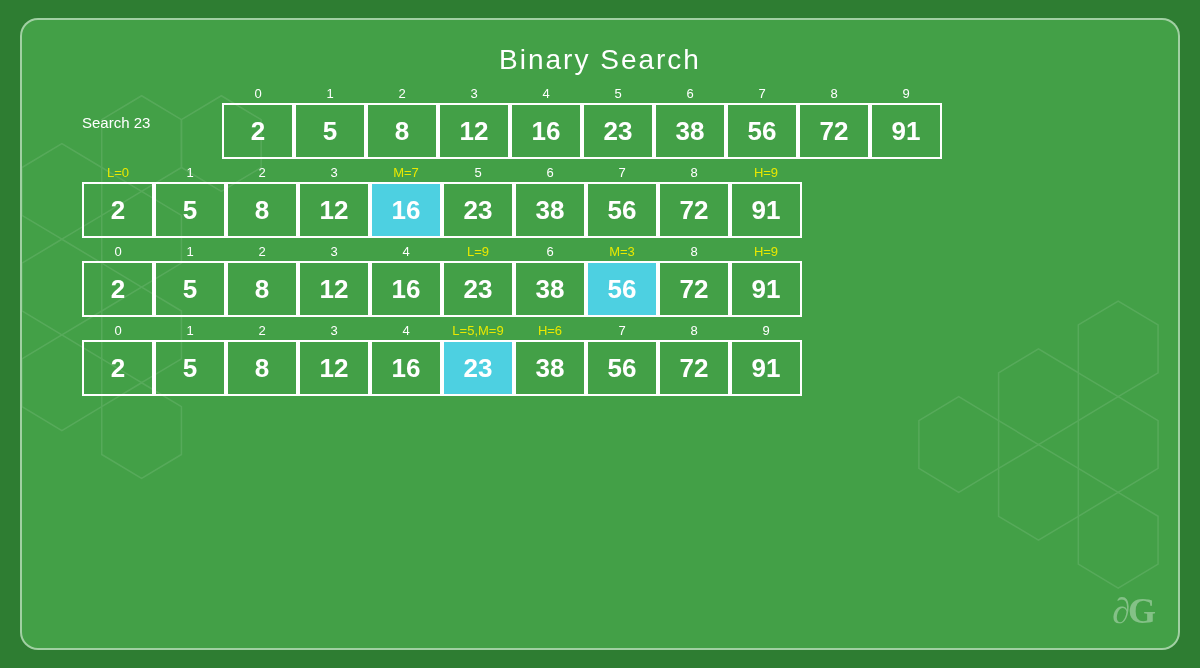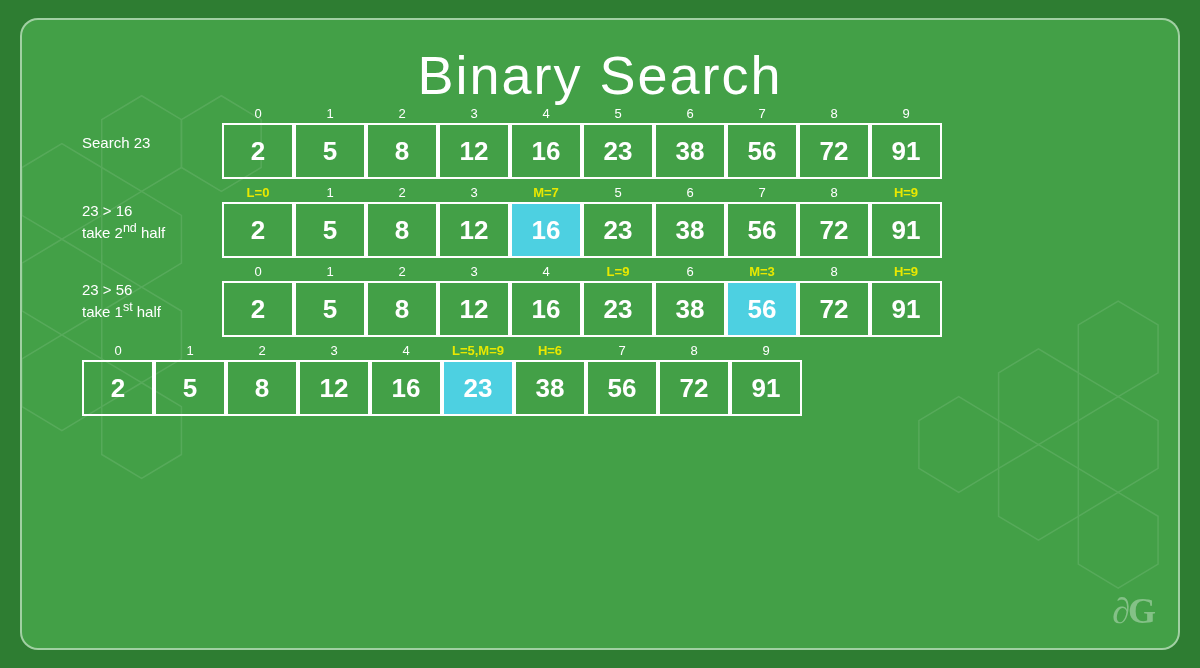--- a/index.html
+++ b/index.html
@@ -26,24 +26,25 @@
     }
     
     .hex-bg {
       position: absolute;
       top: 0; left: 0; right: 0; bottom: 0;
       opacity: 0.10;
       pointer-events: none;
     }
     .main-title {
       color: #fff;
-      font-size: 54px;
+      font-size: 28px;
       font-weight: 300;
       letter-spacing: 2px;
       margin-top: 24px;
+      margin-bottom: 10px;
       z-index: 1;
     }
     .content-area {
       width: 100%;
       display: flex;
       flex-direction: column;
       align-items: flex-start;
       padding-left: 60px;
       padding-right: 40px;
       z-index: 1;
@@ -76,21 +77,21 @@
     }
     .index-cell {
       width: 72px;
       text-align: center;
       font-size: 13px;
       color: #fff;
       font-weight: 400;
     }
     .index-cell.yellow {
       color: #e8e800;
-      font-weight: 700;
+      font-weight: 400;
     }
     .cells-row {
       display: flex;
       flex-direction: row;
     }
     .cell {
       width: 72px;
       height: 56px;
       border: 2px solid #fff;
       background: transparent;
@@ -169,21 +170,20 @@
             <div class="cell">16</div>
             <div class="cell">23</div>
             <div class="cell">38</div>
             <div class="cell">56</div>
             <div class="cell">72</div>
             <div class="cell">91</div>
           </div>
         </div>
       </div>
       <div class="row-group">
-        <div class="row-label">23 &gt; 16<br>take 2<sup>nd</sup> half</div>
         <div class="array-container">
           <div class="index-row">
             <div class="index-cell yellow">L=0</div>
             <div class="index-cell">1</div>
             <div class="index-cell">2</div>
             <div class="index-cell">3</div>
             <div class="index-cell yellow">M=7</div>
             <div class="index-cell">5</div>
             <div class="index-cell">6</div>
             <div class="index-cell">7</div>
@@ -198,21 +198,20 @@
             <div class="cell highlight-blue">16</div>
             <div class="cell">23</div>
             <div class="cell">38</div>
             <div class="cell">56</div>
             <div class="cell">72</div>
             <div class="cell">91</div>
           </div>
         </div>
       </div>
       <div class="row-group">
-        <div class="row-label">23 &gt; 56<br>take 1<sup>st</sup> half</div>
         <div class="array-container">
           <div class="index-row">
             <div class="index-cell">0</div>
             <div class="index-cell">1</div>
             <div class="index-cell">2</div>
             <div class="index-cell">3</div>
             <div class="index-cell">4</div>
             <div class="index-cell yellow">L=9</div>
             <div class="index-cell">6</div>
             <div class="index-cell yellow">M=3</div>

